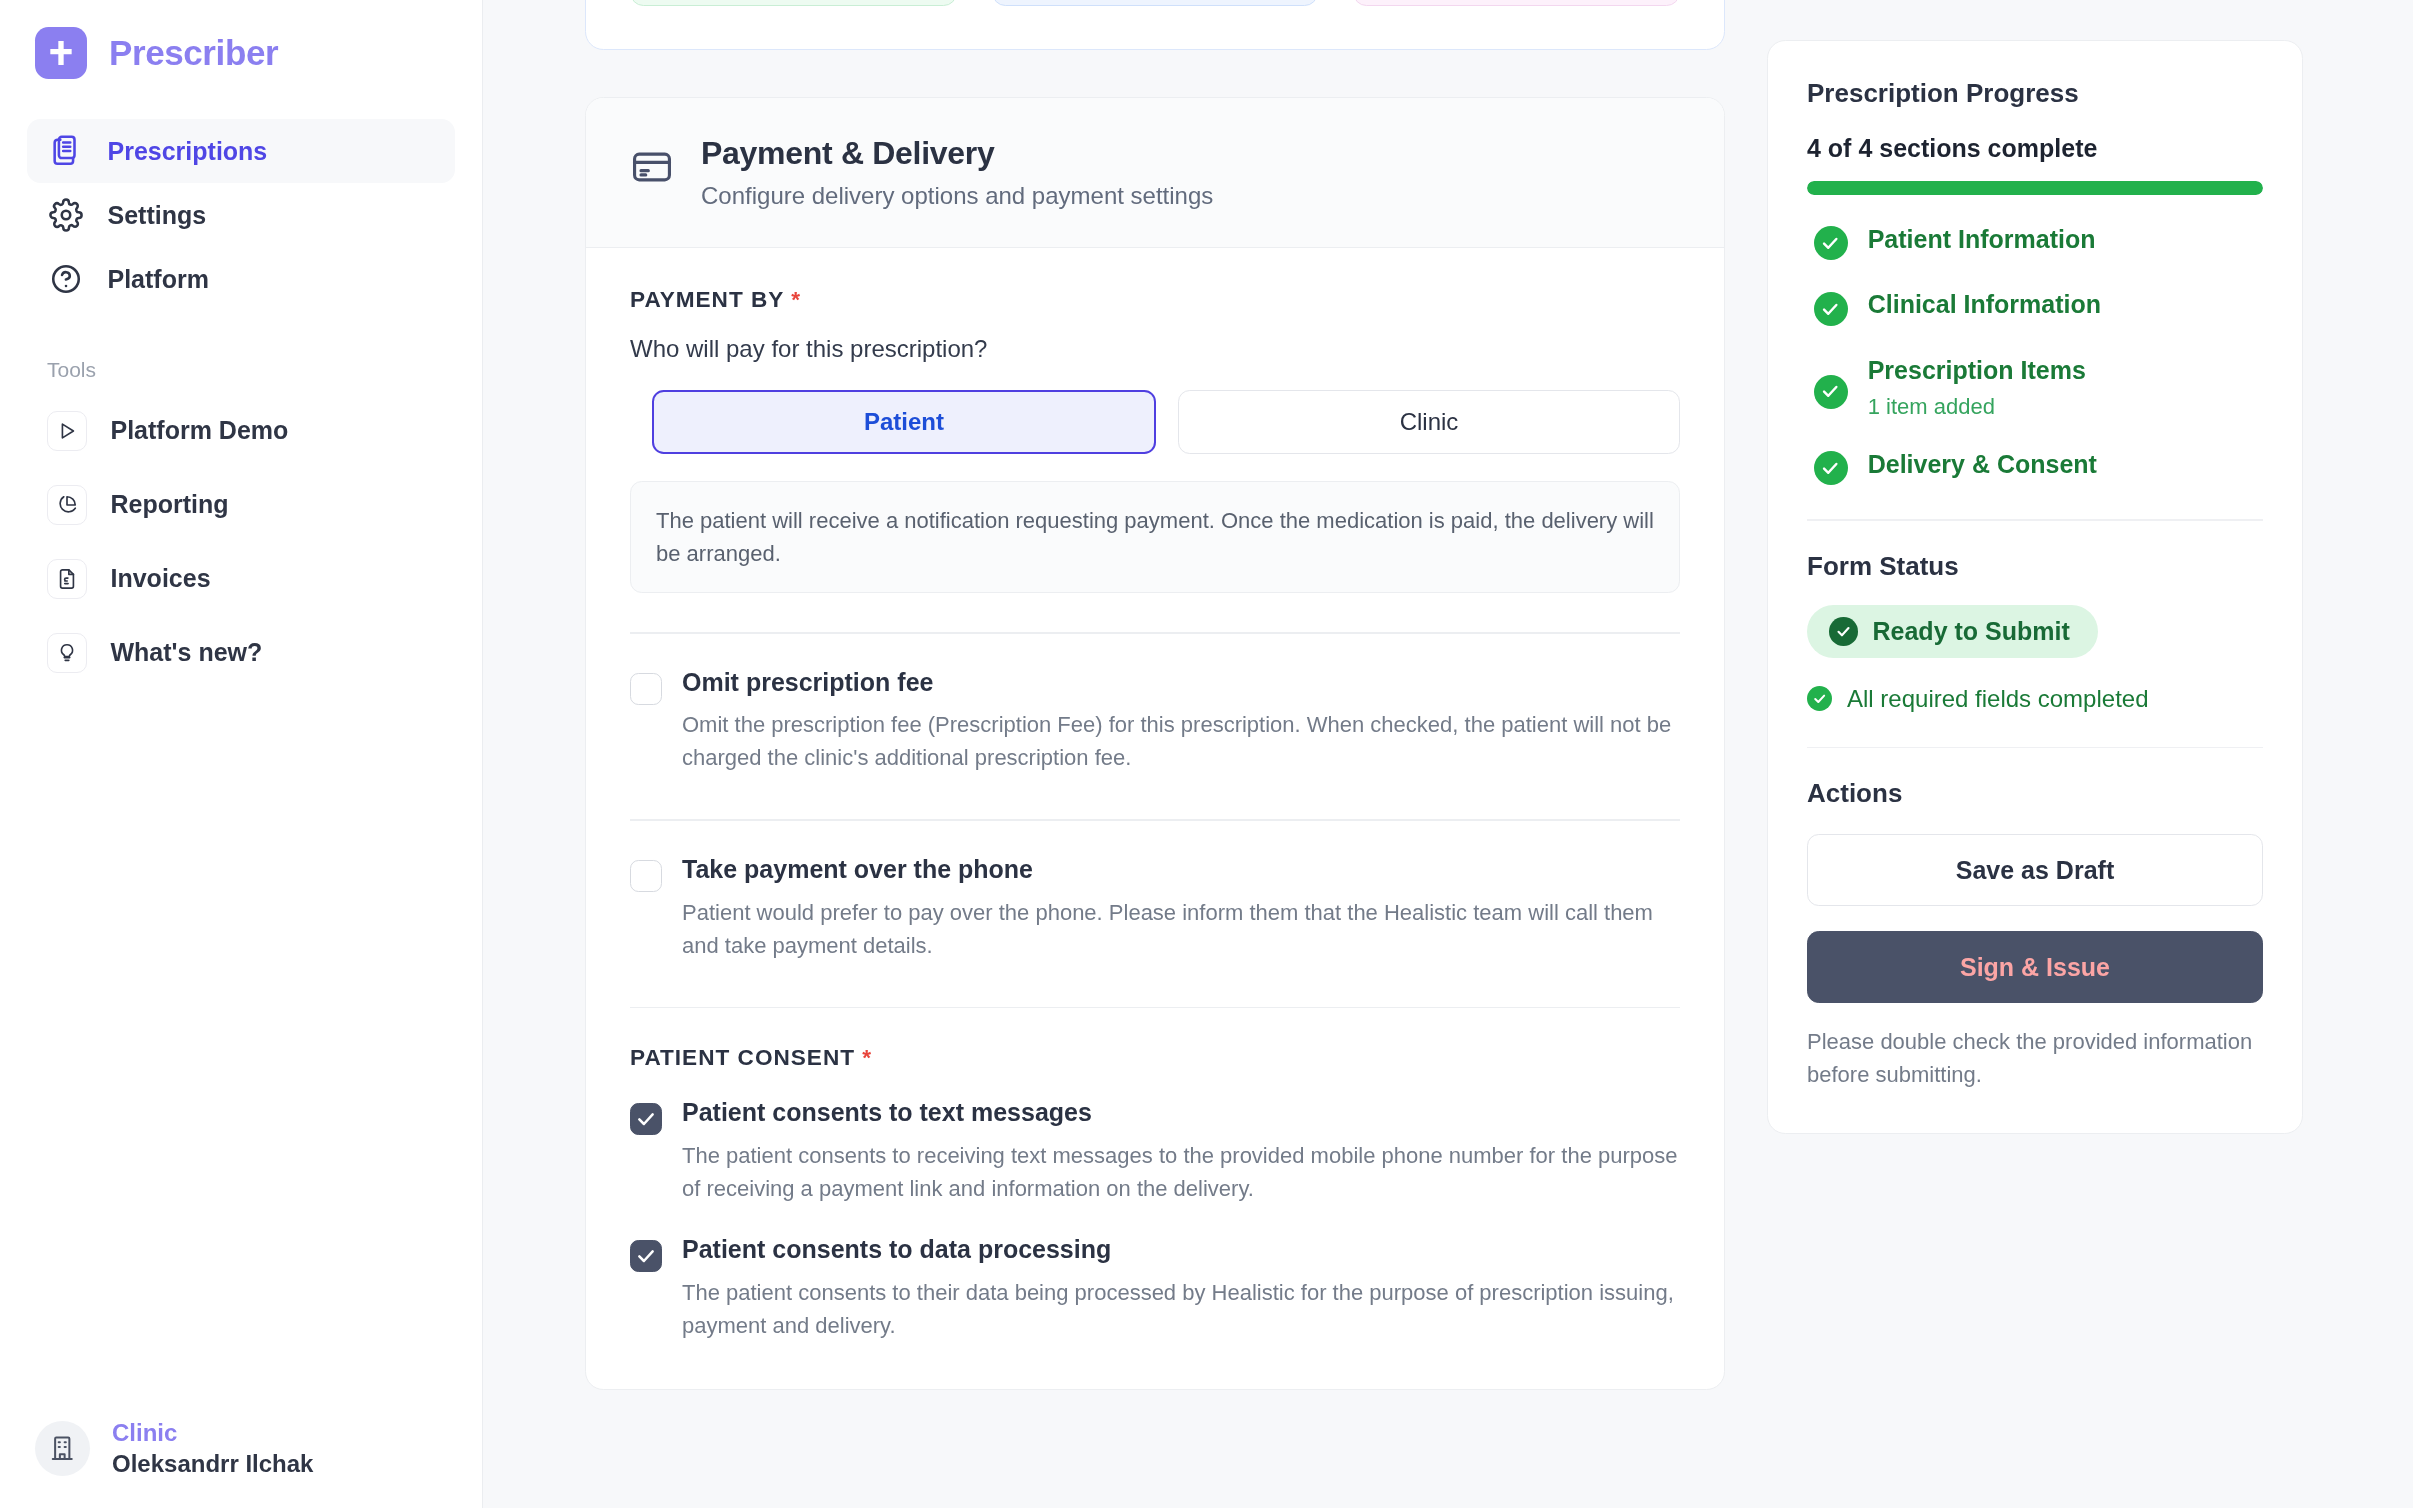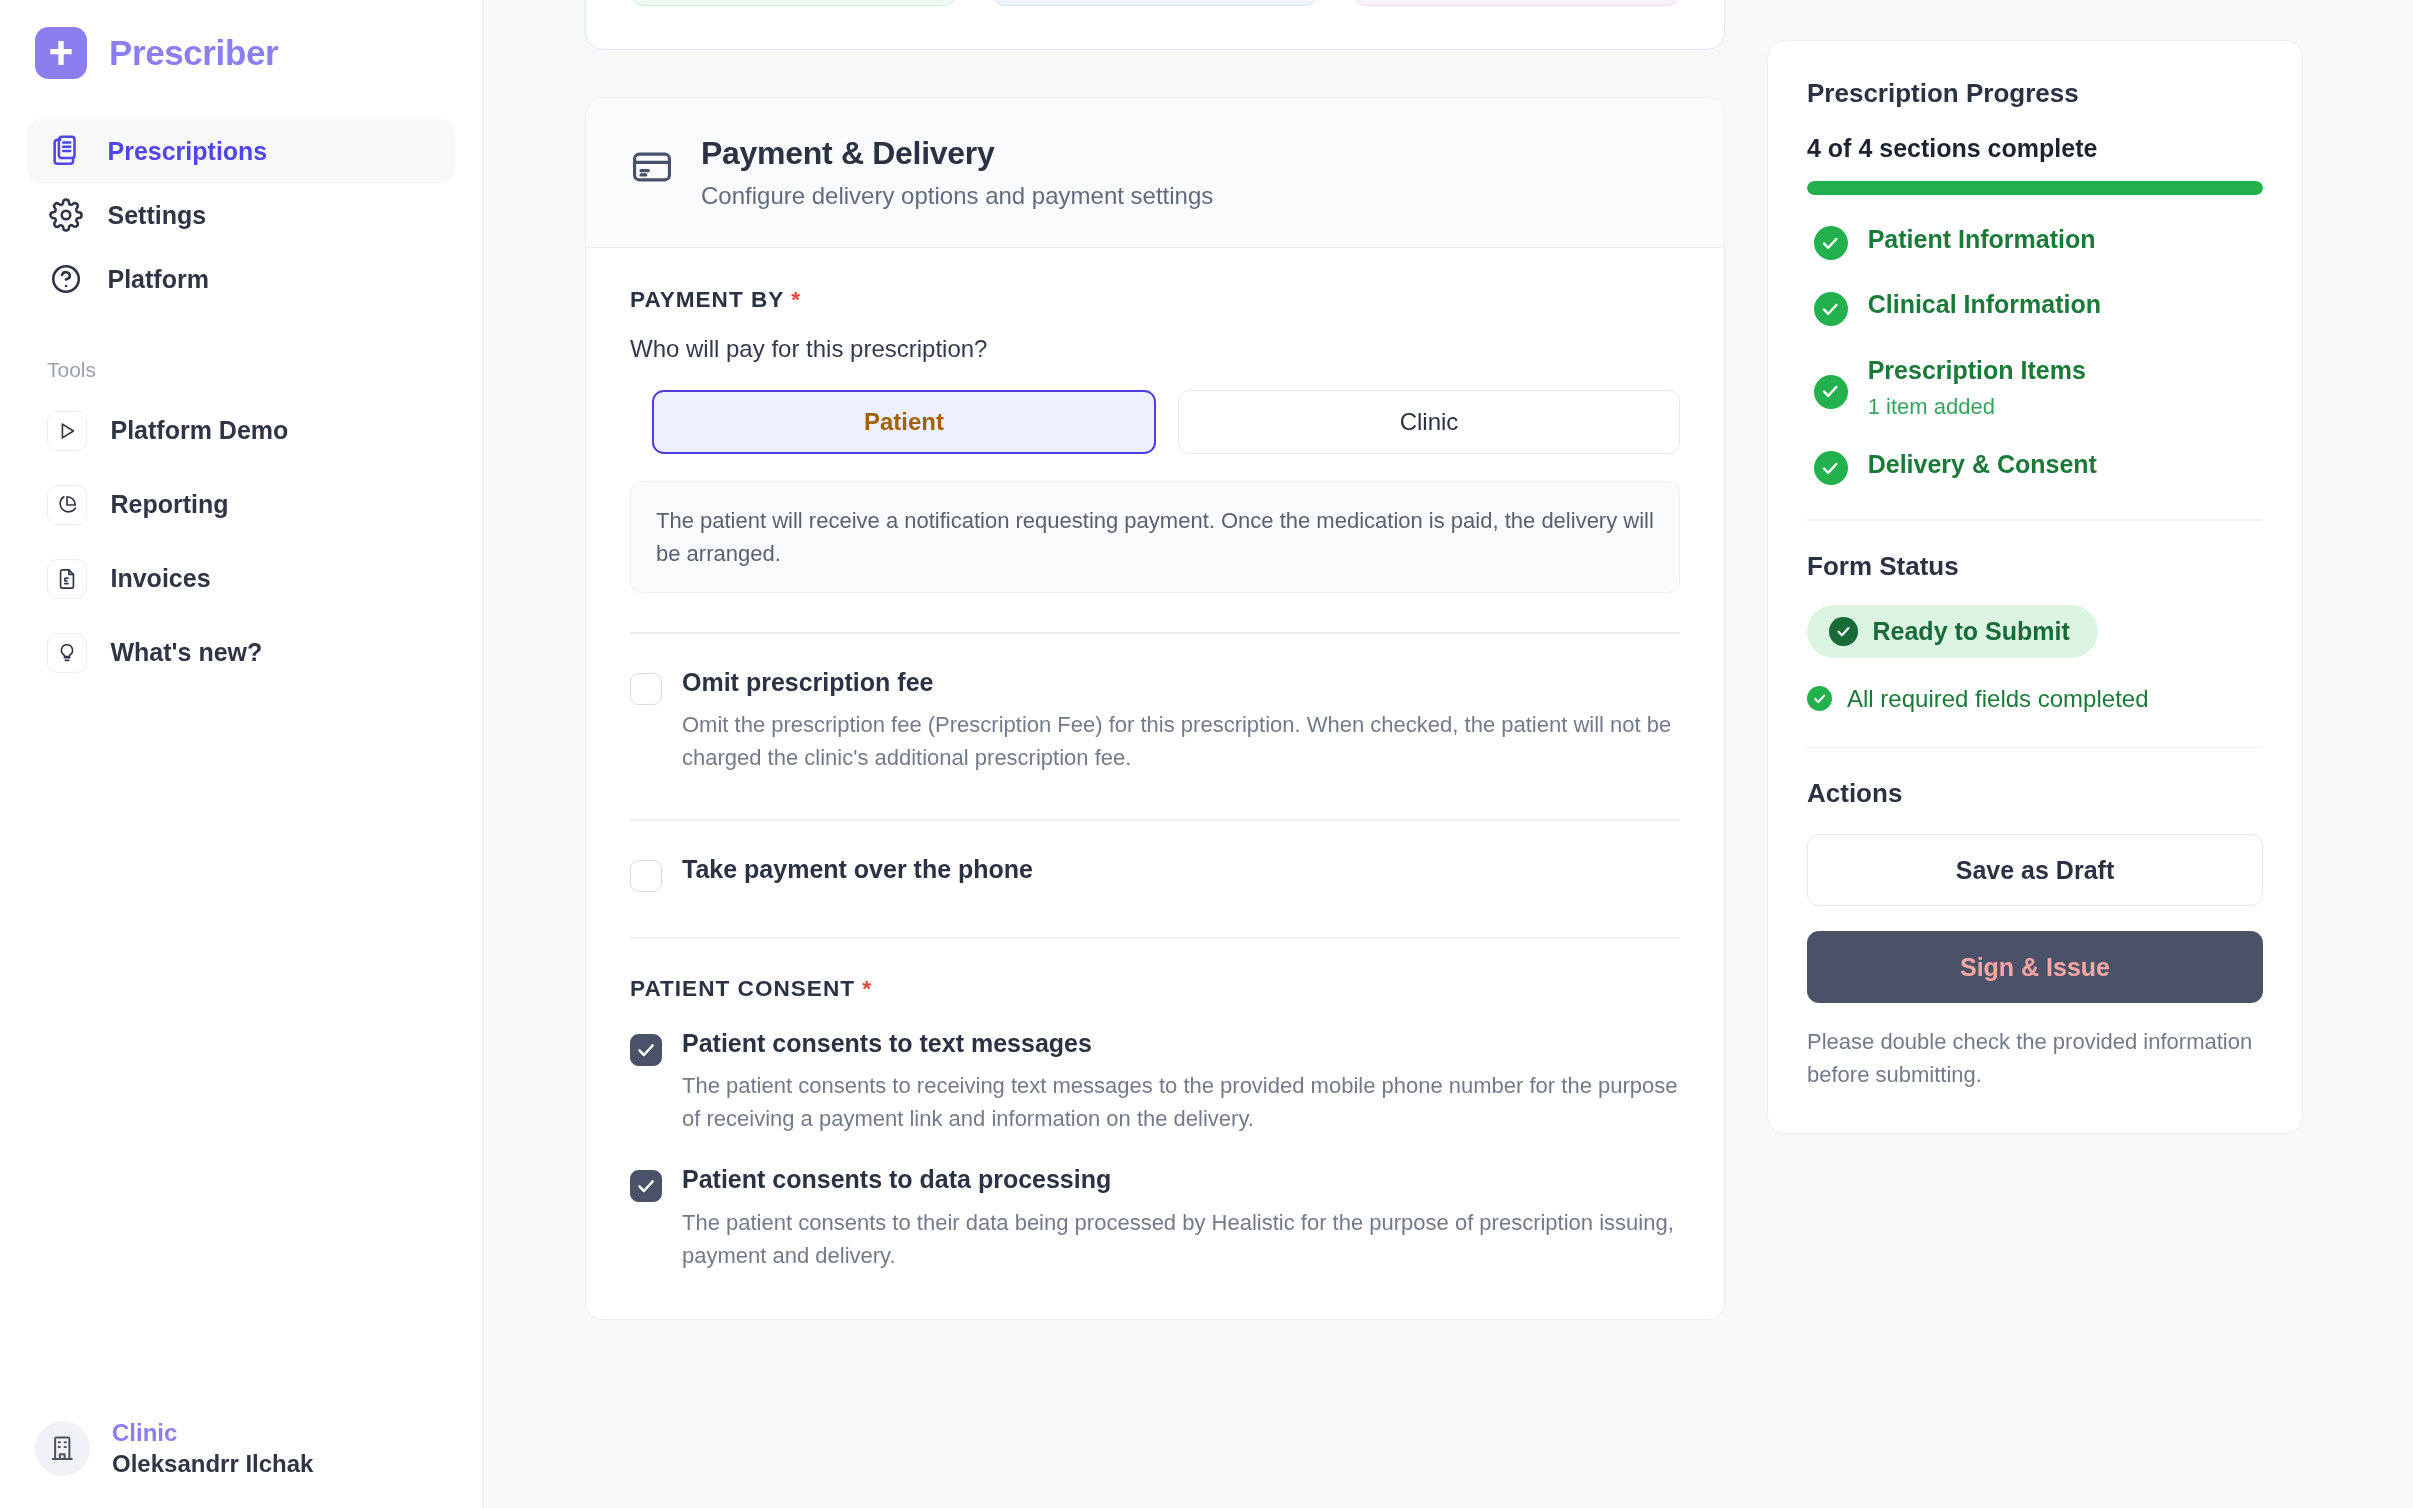--- a/index.html
+++ b/index.html
@@ -114,21 +114,21 @@
   .req { color: #e8453c; font-weight: 700; }
   .field-help { font-size: 24px; color: #333b4c; margin-top: 22px; }
 
   .seg-row { display: flex; gap: 22px; margin-top: 27px; }
   .seg {
     flex: 1; height: 64px; border-radius: 11.7px;
     display: flex; align-items: center; justify-content: center;
     font-size: 24px; font-weight: 500; cursor: pointer;
     background: #ffffff; border: 1.7px solid #e4e6eb; color: #2b3243;
   }
-  .seg.sel { background: #eef0fd; border: 2.5px solid #4f3fe0; color: #a16207; font-weight: 600; margin-left: 22px; }
+  .seg.sel { background: #eef0fd; border: 2.5px solid #4f3fe0; color: #1d4ed8; font-weight: 600; margin-left: 22px; }
 
   .info-box {
     margin-top: 27px; background: #fafbfc; border: 1.7px solid #eceef1; border-radius: 11.7px;
     padding: 22px 25px; font-size: 22px; line-height: 1.5; color: #59616f;
   }
 
   .hr { height: 1.7px; background: #eceef1; margin: 39px 0 0 0; }
 
   .check-row { display: flex; gap: 20px; padding-top: 34px; }
   .cbox {
@@ -367,20 +367,21 @@
           </div>
 
           <div class="hr" style="margin-top:45px;"></div>
 
           <div class="check-row">
             <span class="cbox">
               
             </span>
             <div>
               <div class="check-main">Take payment over the phone</div>
+              <div class="check-desc">Patient would prefer to pay over the phone. Please inform them that the Healistic team will call them and take payment details.</div>
             </div>
           </div>
 
           <div class="hr" style="margin-top:45px;"></div>
 
           <div class="consent-head" style="margin-top:37px;">
             <span>PATIENT CONSENT</span>
             <span class="req">*</span>
           </div>
 

